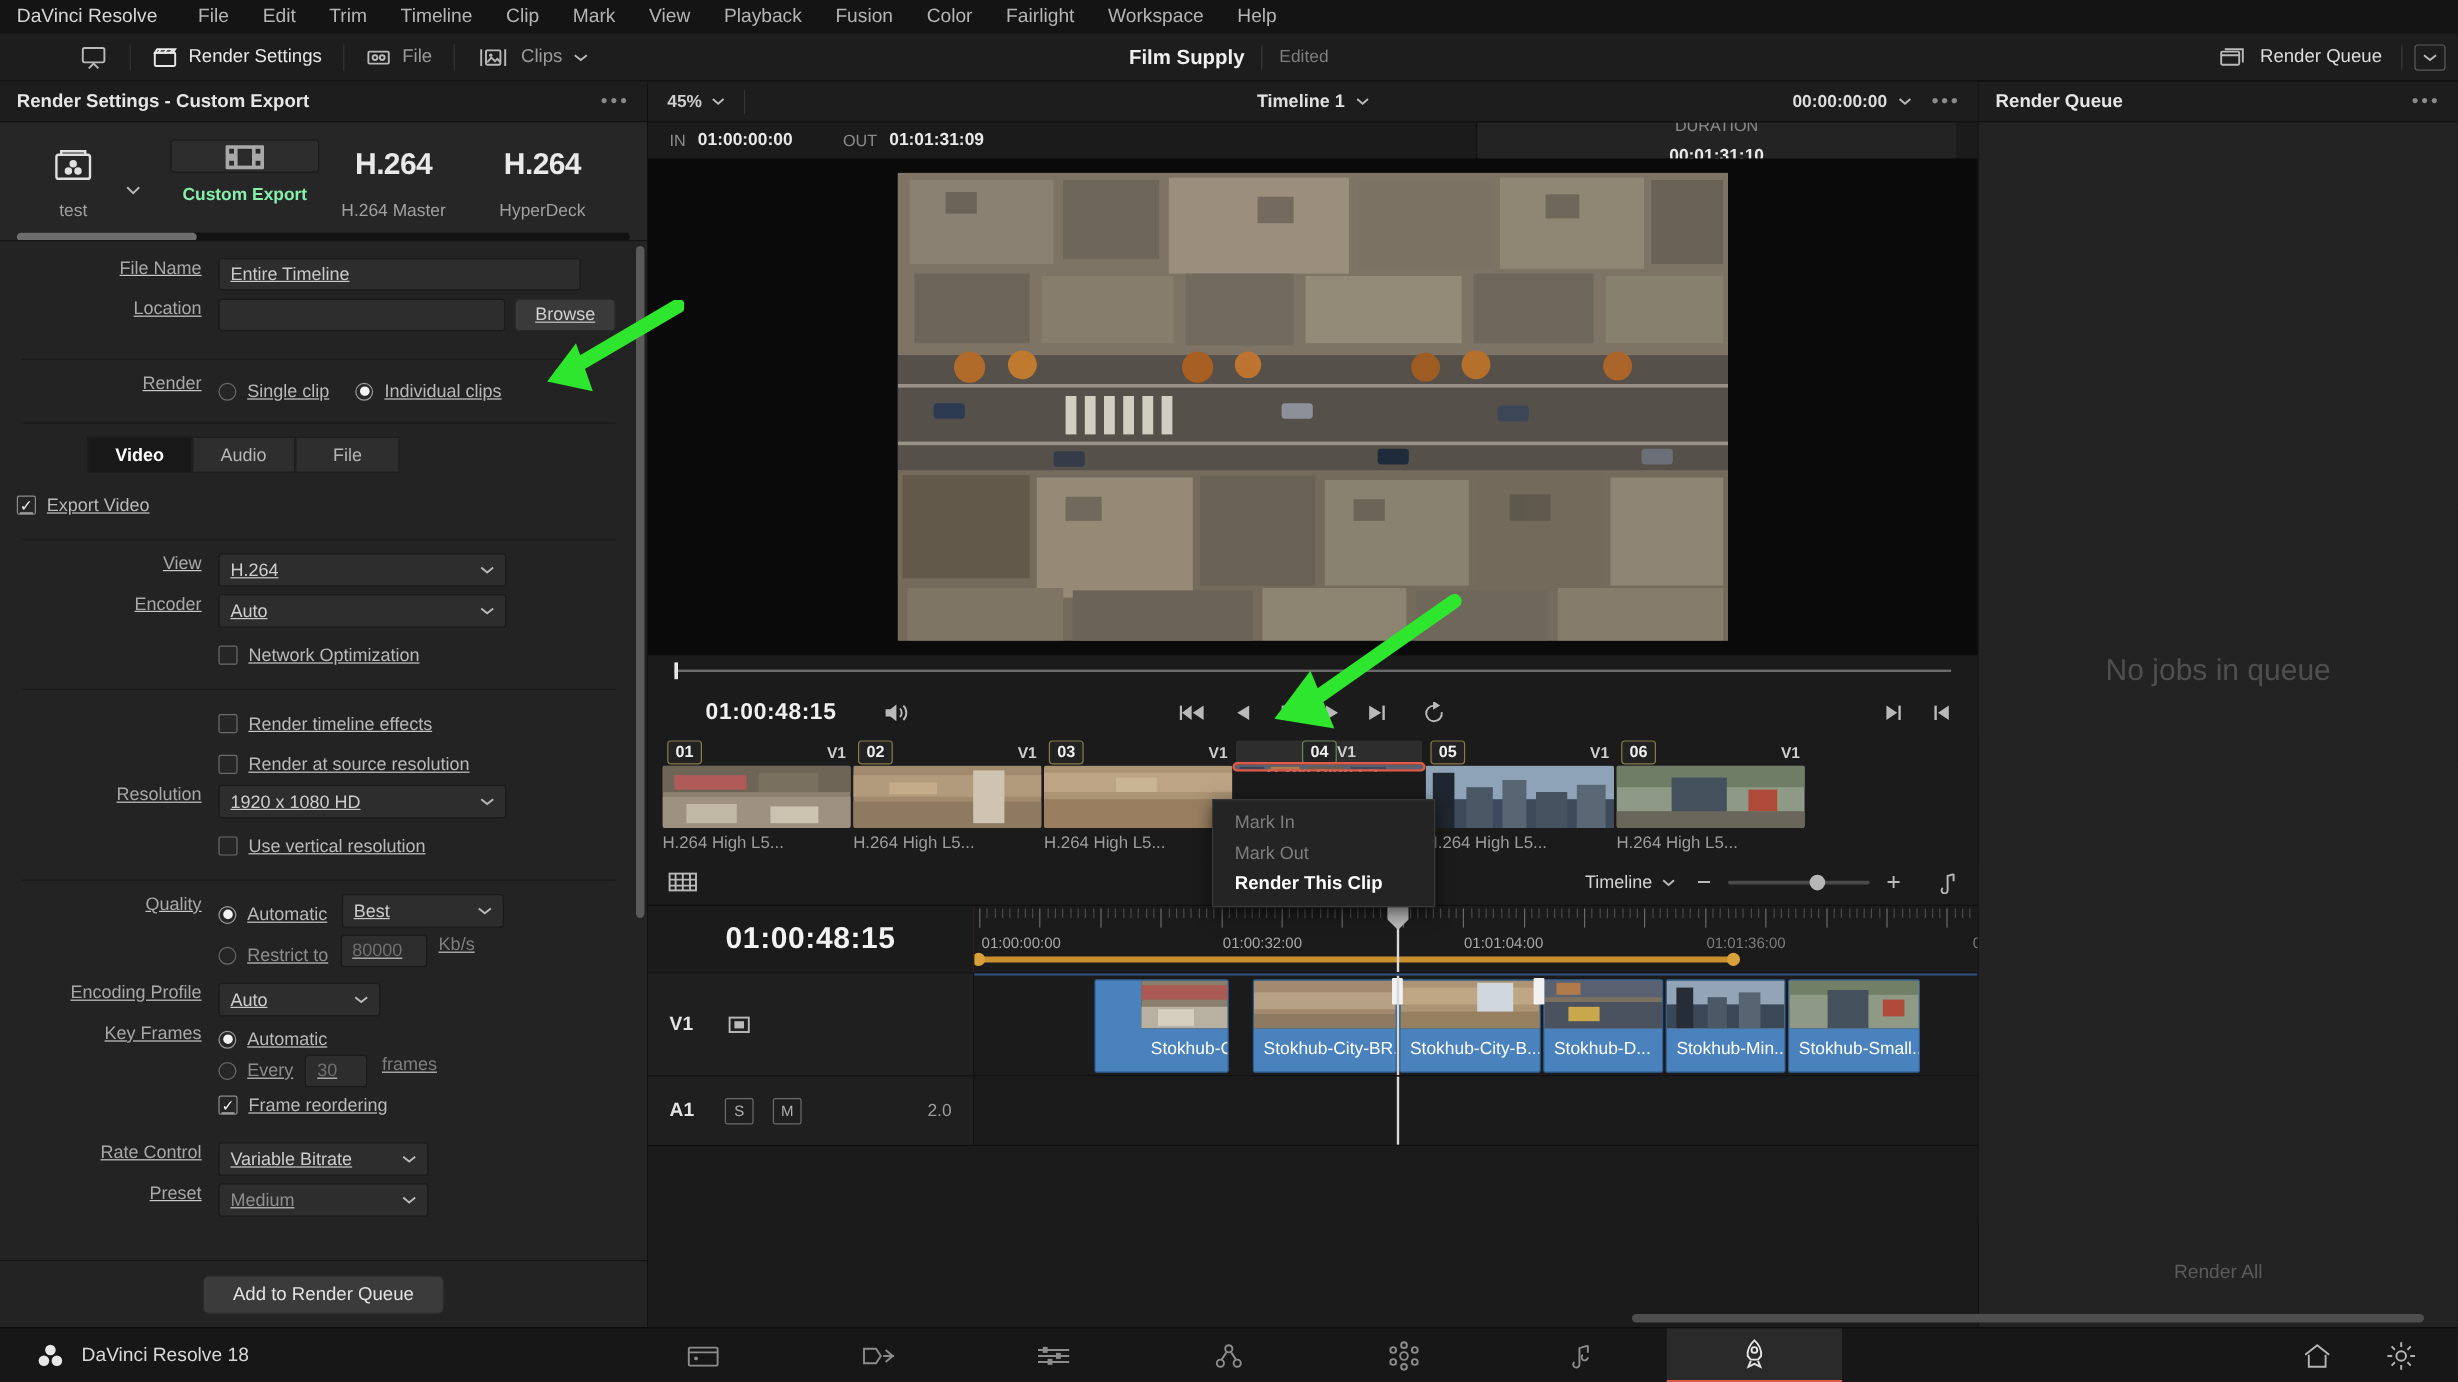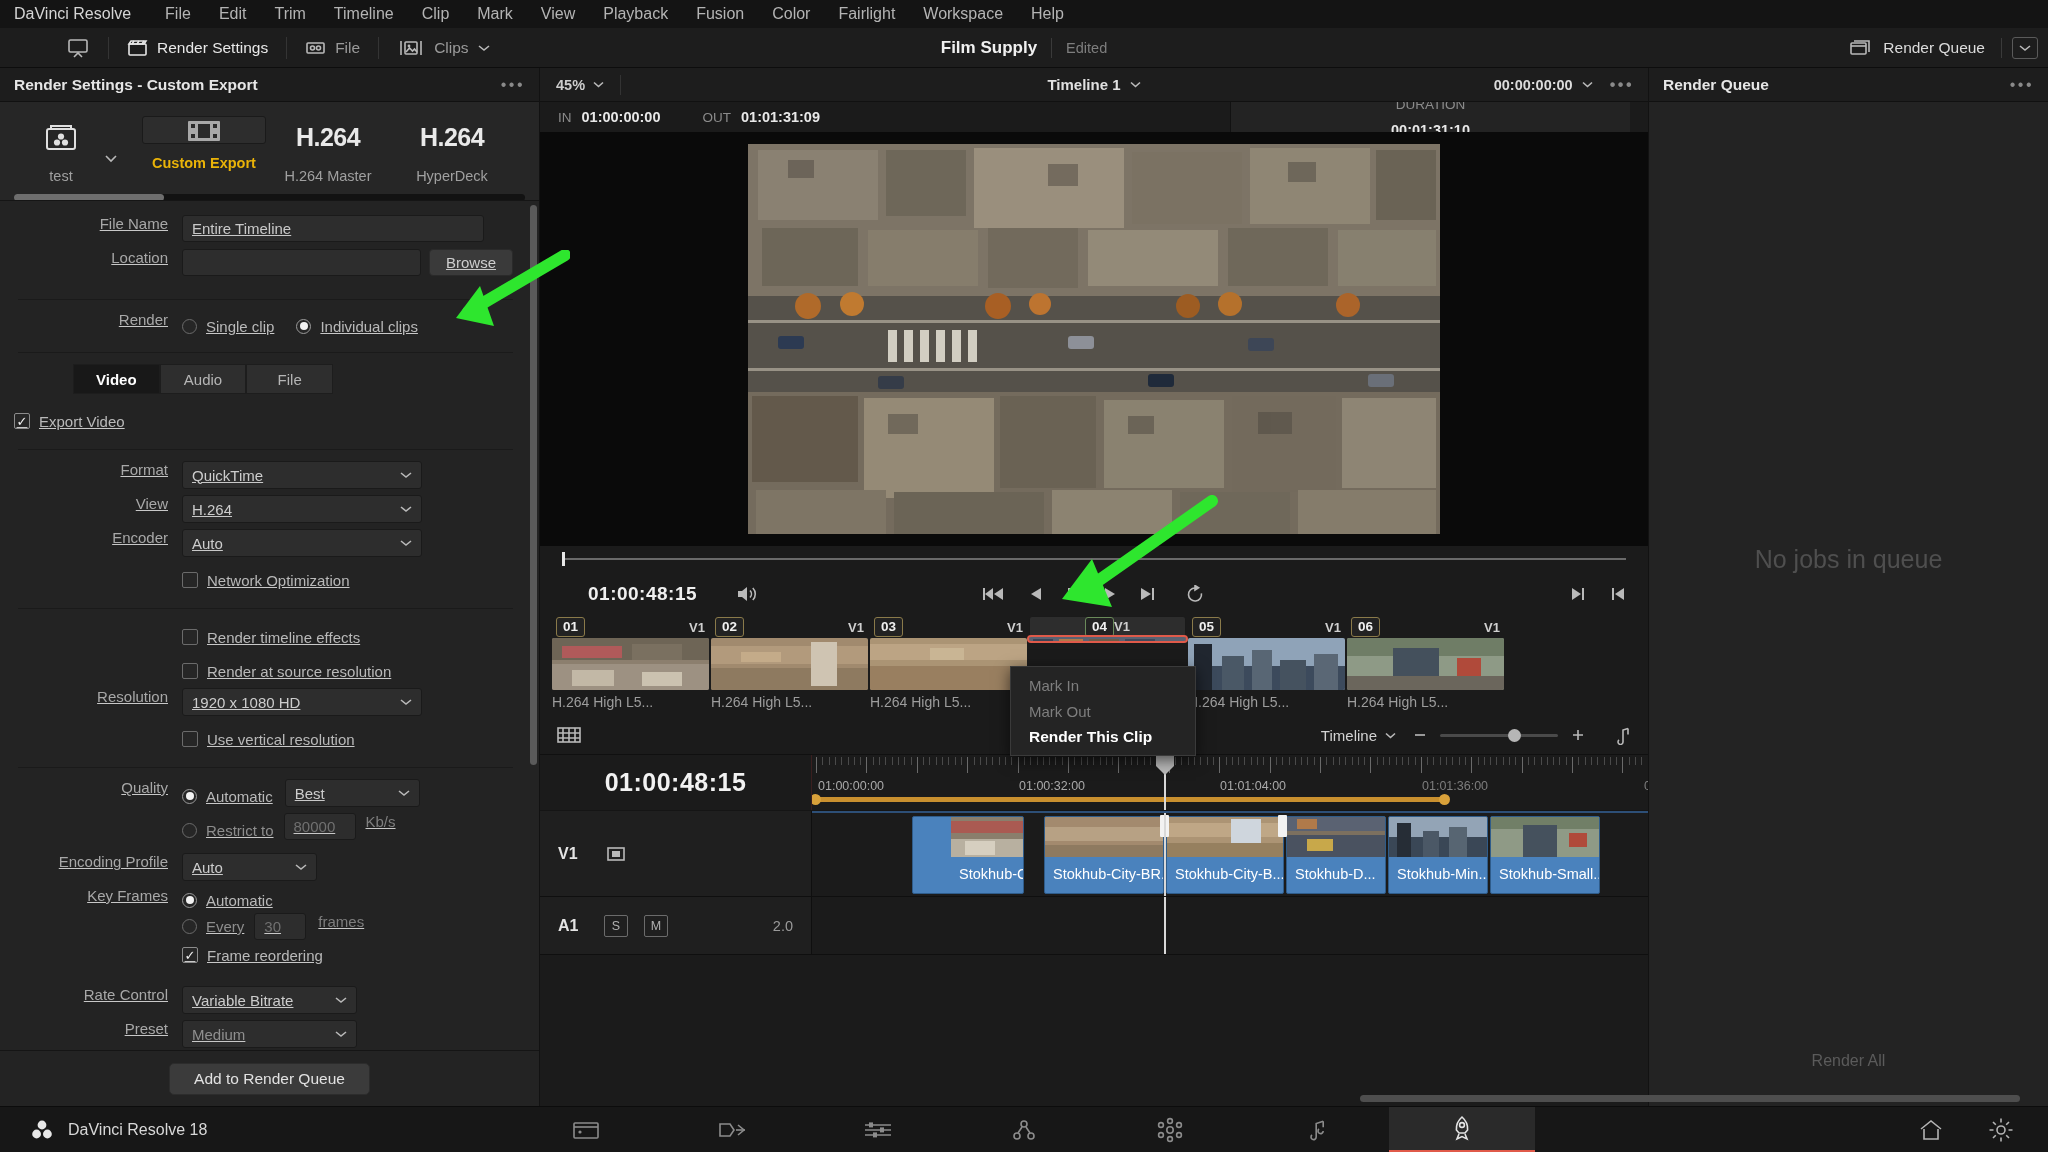--- a/index.html
+++ b/index.html
@@ -63,21 +63,21 @@
   .panel-head .t { font-size: 15.5px; font-weight: bold; color: #e6e6e6; }
   .dots { margin-left: auto; color: #8a8a8a; letter-spacing: 2.5px; font-size: 16px; }
 
   .presets { padding: 14px 0 0 0; background: #262626; flex: 0 0 auto; }
   .preset-row { display: flex; gap: 0; padding: 0 18px; overflow: hidden; }
   .preset {
     width: 124px; flex: 0 0 124px; display: flex; flex-direction: column; align-items: center; gap: 10px;
   }
   .preset .glyph { height: 42px; display: flex; align-items: center; justify-content: center; }
   .preset .nm { font-size: 14.5px; color: #a0a0a0; white-space: nowrap; }
-  .preset.sel .nm { color: #eab308; font-weight: bold; }
+  .preset.sel .nm { color: #86efac; font-weight: bold; }
   .preset .big { font-size: 25px; font-weight: bold; color: #e9e9e9; letter-spacing: -0.5px; }
   .pres-first { display: flex; align-items: center; width: 124px; flex: 0 0 124px; }
   .scrollstrip { height: 16px; padding: 10px 14px 0 14px; }
   .scrollstrip .bar { height: 7px; background: #121212; border-radius: 4px; position: relative; }
   .scrollstrip .thumb { position: absolute; left: 0; top: 0; height: 7px; width: 150px; background: #6e6e6e; border-radius: 4px; }
 
   .formwrap { flex: 1 1 auto; overflow: hidden; position: relative; background: #232323;
               border-top: 1px solid #151515; }
   .formscroll { position: absolute; inset: 0 8px 0 0; padding-top: 14px; }
   .vscroll { position: absolute; right: 2px; top: 4px; width: 7px; height: 560px; background: #5a5a5a; border-radius: 4px; }
@@ -450,31 +450,20 @@
 
           <div class="row" style="padding-left:14px;margin-top:10px;">
             <span class="opt">
               <span class="chk on">✓</span>
               <span>Export Video</span>
             </span>
           </div>
 
           <div class="hr inset"></div>
 
-          <div class="row">
-            <div class="lbl">Format</div>
-            <div class="sel">
-              <span>QuickTime</span>
-              <span class="cv">
-                  <svg width="12" height="8" viewBox="0 0 12 8">
-                    <path class="ic" d="M1 2l5 4 5-4"></path>
-                  </svg>
-                </span>
-            </div>
-          </div>
 
           <div class="row">
             <div class="lbl">View</div>
             <div class="sel">
               <span>H.264</span>
               <span class="cv">
                   <svg width="12" height="8" viewBox="0 0 12 8">
                     <path class="ic" d="M1 2l5 4 5-4"></path>
                   </svg>
                 </span>

